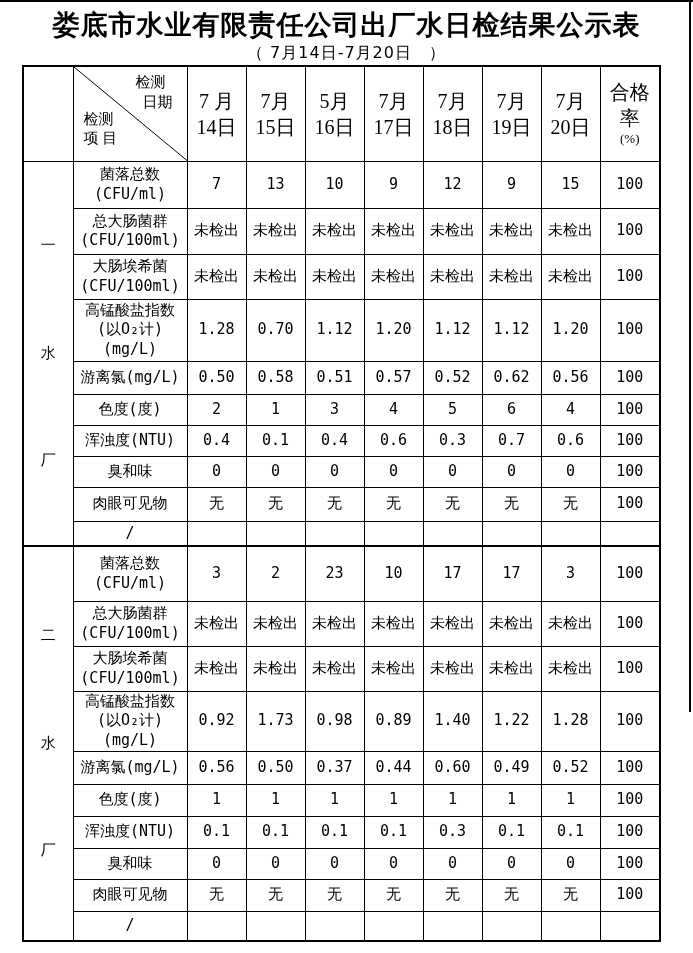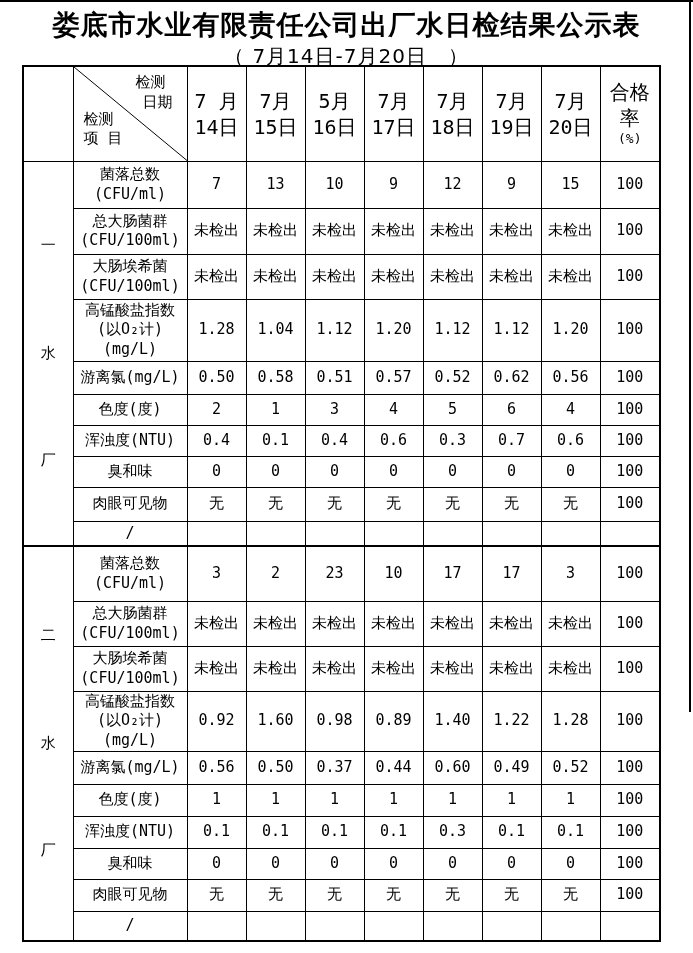--- a/index.html
+++ b/index.html
@@ -9,21 +9,21 @@
   }
   .frame-top { position:absolute; top:0; left:0; width:693px; height:2px; background:#000; }
   .frame-right { position:absolute; top:0; left:689px; width:2px; height:712px; background:#000; }
 
   .title {
     position:absolute; top:7px; left:0; width:100%; text-align:center;
     font-size:27px; font-weight:bold; letter-spacing:1px; white-space:nowrap;
   }
   .subtitle {
     position:absolute; top:43px; left:0; width:100%; text-align:center;
-    font-size:20px; letter-spacing:1px;
+    font-size:16px; letter-spacing:1px;
   }
 
   table.results {
     position:absolute; left:22px; top:65px;
     border-collapse:collapse; table-layout:fixed;
     font-family:"DejaVu Sans Mono", "DejaVu Sans", sans-serif;
     border:2px solid #000;
   }
   table.results td {
     border:1px solid #000; text-align:center; vertical-align:middle;
@@ -64,21 +64,21 @@
     <col style="width:59px">
       <col style="width:59px">
       <col style="width:59px">
     <col style="width:59px">
       <col style="width:59px">
       <col style="width:59px">
     <col style="width:59px">
       <col style="width:60px">
   </colgroup>
   <tbody id="table-body">
-      <tr style="height: 95px;">
+      <tr style="height: 95px; font-family: Liberation Serif, serif;">
         <td class="plant-cell"></td>
         <td class="diag-cell">
           <svg viewBox="0 0 114 95" preserveAspectRatio="none">
             <line x1="0" y1="0" x2="114" y2="95" stroke="#000" stroke-width="1"></line>
           </svg>
           <div class="diag-top">
             <div>检测</div>
             <div>日期</div>
           </div>
           <div class="diag-bottom">
@@ -168,21 +168,21 @@
         <td class="value-cell">未检出</td>
         <td class="rate-cell">100</td>
       </tr>
       <tr style="height: 62px;">
         <td class="label-cell">
           <div class="lbl-line">高锰酸盐指数</div>
           <div class="lbl-line">(以O₂计)</div>
           <div class="lbl-line">(mg/L)</div>
         </td>
         <td class="value-cell">1.28</td>
-        <td class="value-cell">1.04</td>
+        <td class="value-cell">0.70</td>
         <td class="value-cell">1.12</td>
         <td class="value-cell">1.20</td>
         <td class="value-cell">1.12</td>
         <td class="value-cell">1.12</td>
         <td class="value-cell">1.20</td>
         <td class="rate-cell">100</td>
       </tr>
       <tr style="height: 33px;">
         <td class="label-cell">
           <div class="lbl-line">游离氯(mg/L)</div>
@@ -310,21 +310,21 @@
         <td class="value-cell">未检出</td>
         <td class="rate-cell">100</td>
       </tr>
       <tr style="height: 60px;">
         <td class="label-cell">
           <div class="lbl-line">高锰酸盐指数</div>
           <div class="lbl-line">(以O₂计)</div>
           <div class="lbl-line">(mg/L)</div>
         </td>
         <td class="value-cell">0.92</td>
-        <td class="value-cell">1.60</td>
+        <td class="value-cell">1.73</td>
         <td class="value-cell">0.98</td>
         <td class="value-cell">0.89</td>
         <td class="value-cell">1.40</td>
         <td class="value-cell">1.22</td>
         <td class="value-cell">1.28</td>
         <td class="rate-cell">100</td>
       </tr>
       <tr style="height: 33px;">
         <td class="label-cell">
           <div class="lbl-line">游离氯(mg/L)</div>

